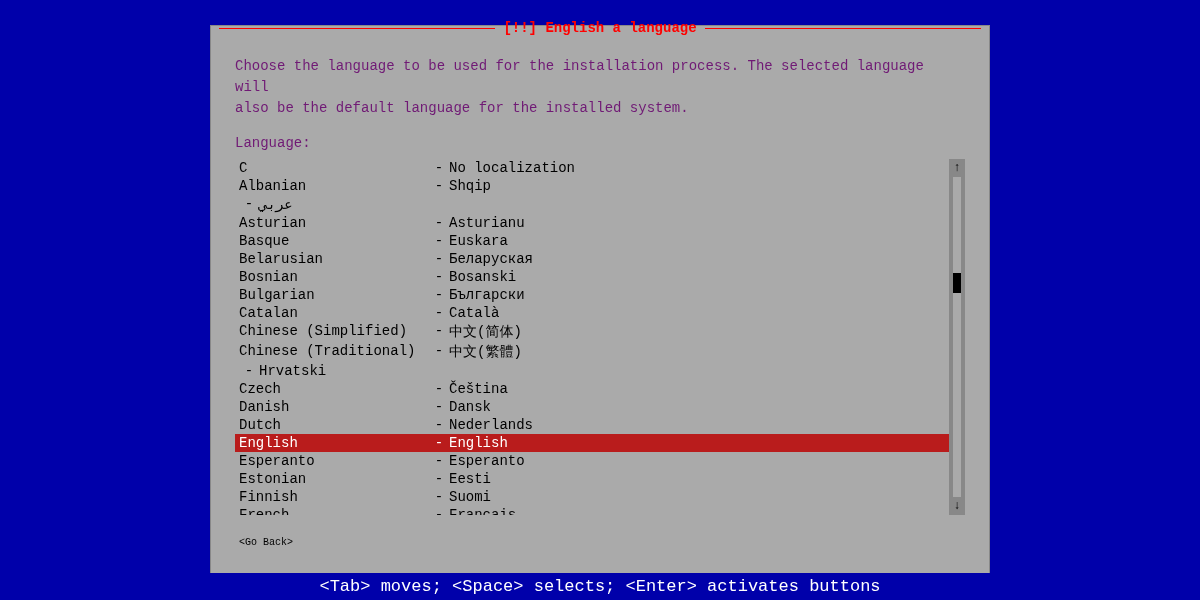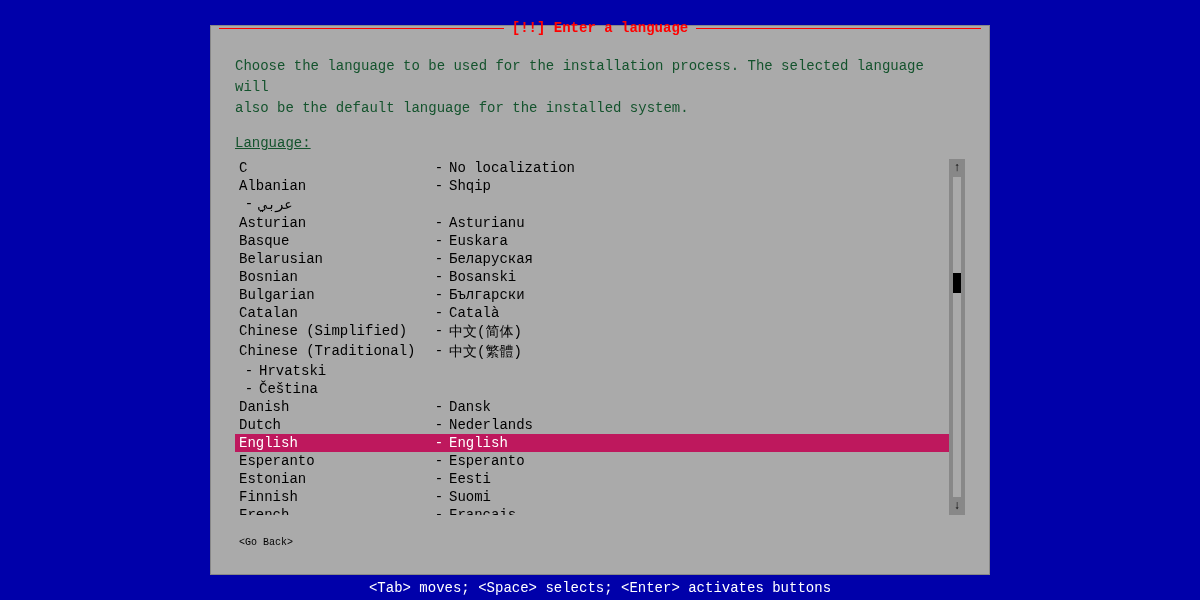--- a/index.html
+++ b/index.html
@@ -55,29 +55,28 @@
       padding: 0 8px;
       font-weight: bold;
       white-space: nowrap;
     }
 
     .dialog-content {
       padding: 16px 24px;
     }
 
     .description {
-      color: #14532d;
+      color: #701a75;
       margin-bottom: 16px;
       line-height: 1.5;
     }
 
     .language-label {
-      color: #14532d;
+      color: #701a75;
       margin-bottom: 8px;
-      text-decoration: underline;
     }
 
     .list-container {
       display: flex;
       position: relative;
       margin-bottom: 16px;
     }
 
     .language-list {
       flex: 1;
@@ -88,21 +87,21 @@
 
     .list-item {
       display: flex;
       padding: 1px 4px;
       color: #000000;
       cursor: pointer;
       white-space: nowrap;
     }
 
     .list-item.selected {
-      background-color: #be185d;
+      background-color: #b91c1c;
       color: #ffffff;
     }
 
     .list-item-name {
       width: 190px;
       display: inline-block;
     }
 
     .list-item-dash {
       width: 20px;
@@ -164,31 +163,31 @@
 
     .status-bar {
       position: absolute;
       bottom: 0;
       left: 0;
       right: 0;
       background-color: #0000aa;
       color: #ffffff;
       text-align: center;
       padding: 4px;
-      font-size: 14px;
+      font-size: 17px;
     }
   </style>
 </head>
 <body>
 
 <div class="screen-wrapper">
   <div class="dialog-box">
     <div class="title-bar">
       <div class="title-bar-line"></div>
-      <span class="title-bar-text">[!!] Enter a language</span>
+      <span class="title-bar-text">[!!] English a language</span>
       <div class="title-bar-line"></div>
     </div>
 
     <div class="dialog-content">
       <div class="description">
         <div>Choose the language to be used for the installation process. The selected language will</div>
         <div>also be the default language for the installed system.</div>
       </div>
 
       <div class="language-label">Language:</div>
@@ -247,20 +246,21 @@
             <div class="list-item">
               <span class="list-item-name">Chinese (Traditional)</span>
               <span class="list-item-dash">-</span>
               <span class="list-item-native">中文(繁體)</span>
             </div>
             <div class="list-item">
               <span class="list-item-dash">-</span>
               <span class="list-item-native">Hrvatski</span>
             </div>
             <div class="list-item">
+              <span class="list-item-name">Czech</span>
               <span class="list-item-dash">-</span>
               <span class="list-item-native">Čeština</span>
             </div>
             <div class="list-item">
               <span class="list-item-name">Danish</span>
               <span class="list-item-dash">-</span>
               <span class="list-item-native">Dansk</span>
             </div>
             <div class="list-item">
               <span class="list-item-name">Dutch</span>

